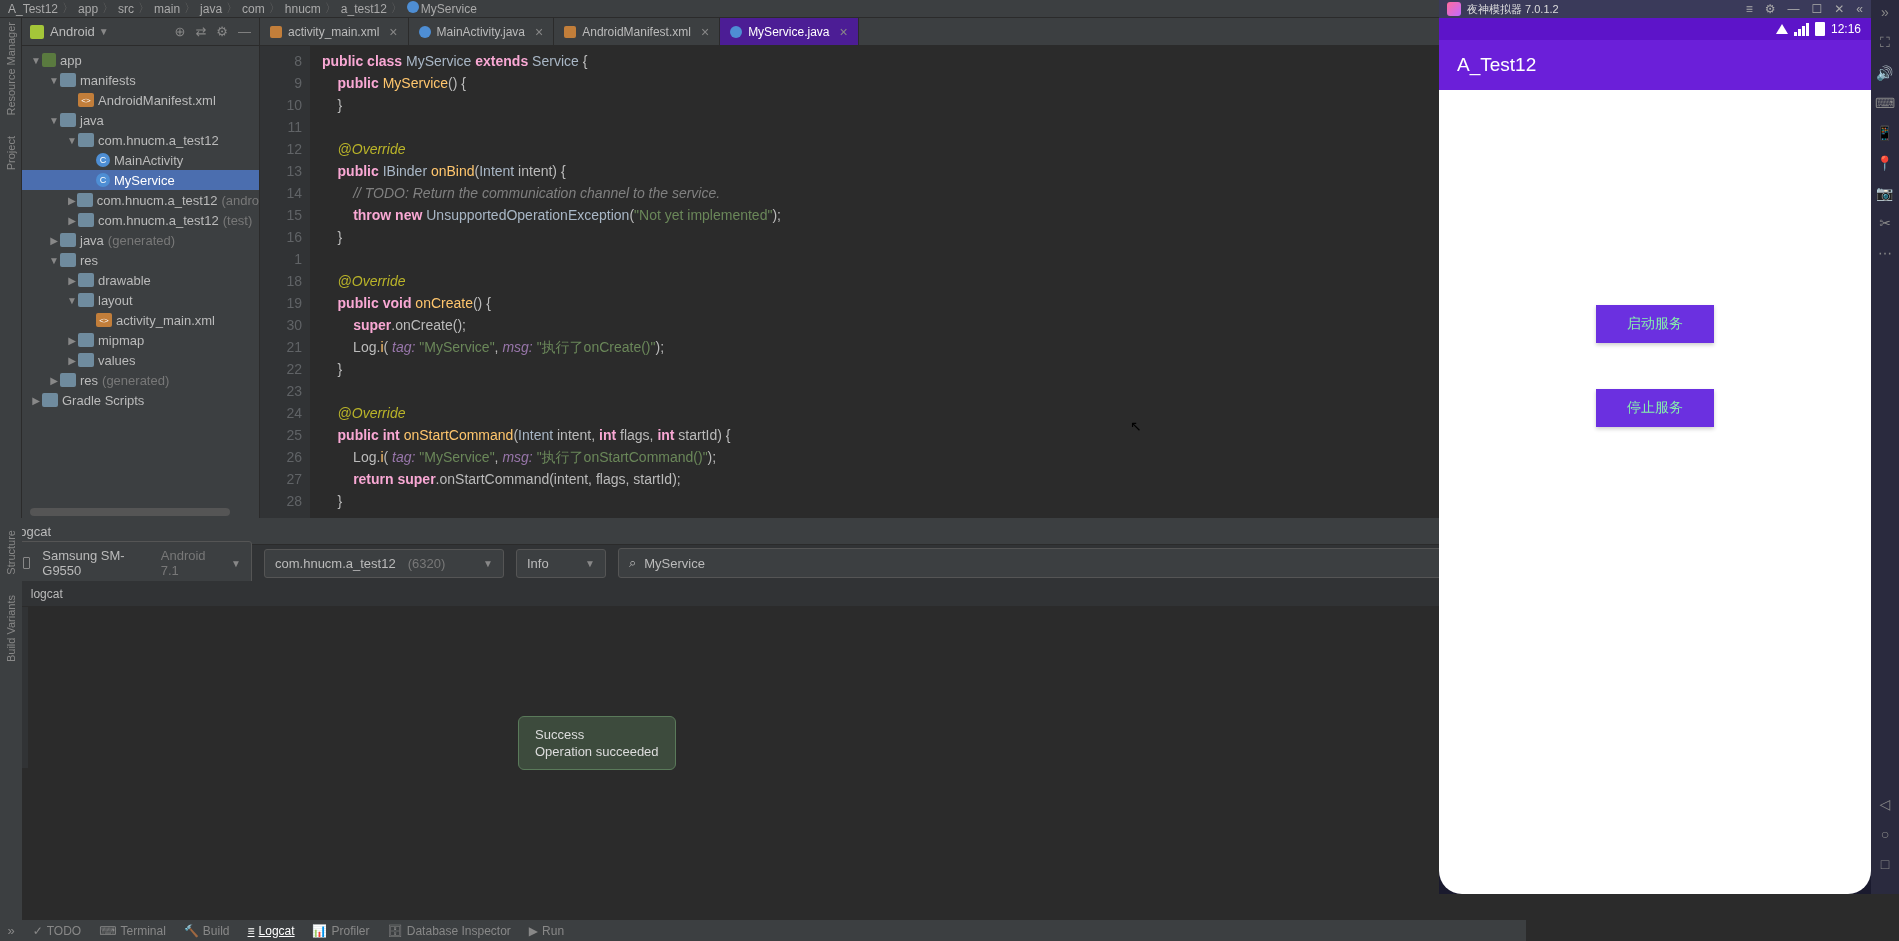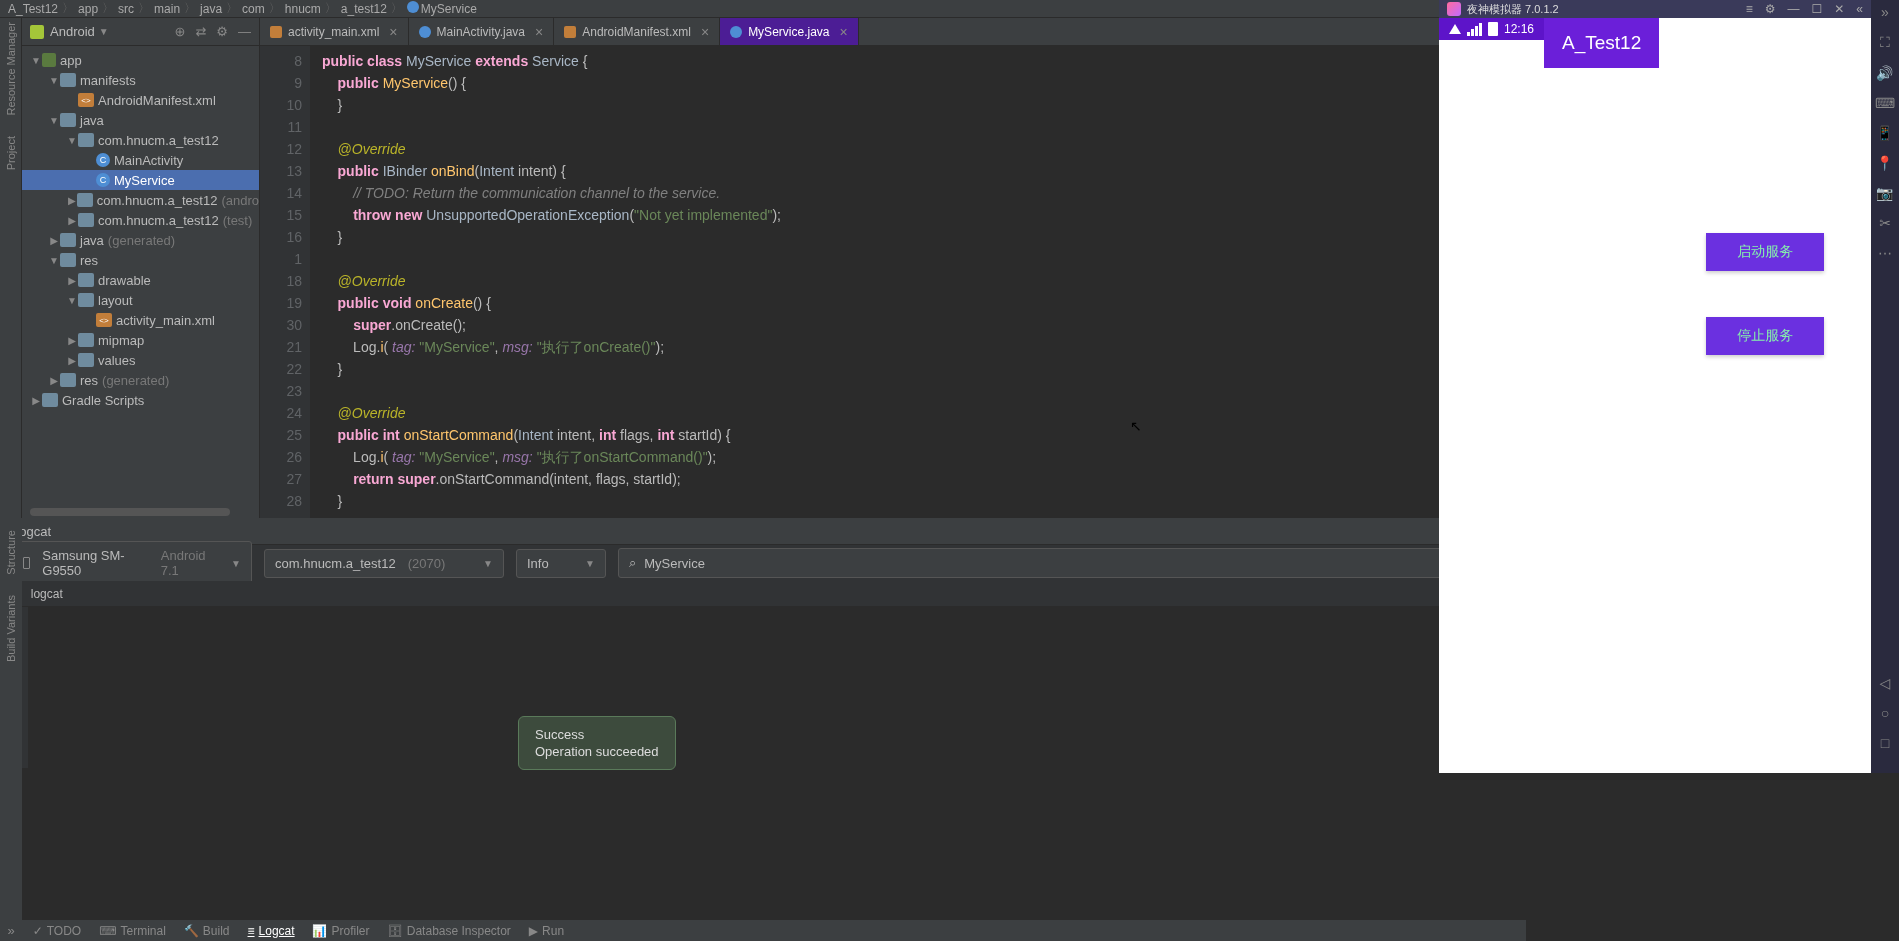--- a/index.html
+++ b/index.html
@@ -79,30 +79,30 @@
 
 
 .toast { position: absolute; left: 518px; top: 716px; background: #3d4b3d; border: 1px solid #5a7a5a; border-radius: 6px; padding: 10px 16px; font-size: 13px; color: #ddd; z-index: 50; }
 
 
 .bottom-strip { position: absolute; bottom: 0; left: 0; right: 373px; height: 22px; background: #3c3f41; display: flex; align-items: center; padding: 0 8px; gap: 18px; font-size: 12px; color: #888; border-top: 1px solid #2b2b2b; }
 .bottom-strip .btool { display: flex; align-items: center; gap: 4px; cursor: pointer; }
 .bottom-strip .btool.active { color: #fff; text-decoration: underline; }
 
 
-.emulator-window { position: absolute; top: 0; right: 0; width: 460px; height: 773px; display: flex; background: #1a1a2e; }
+.emulator-window { position: absolute; top: 0; right: 0; width: 460px; height: 894px; display: flex; background: #1a1a2e; }
 .emu-titlebar { position: absolute; top: 0; left: 0; right: 28px; height: 18px; background: #3a3a5a; display: flex; align-items: center; padding: 0 8px; font-size: 11px; color: #ddd; }
 .emu-titlebar .emu-logo { width: 14px; height: 14px; background: linear-gradient(135deg,#ff6b9d,#c06bff); border-radius: 3px; margin-right: 6px; }
 .emu-titlebar .winbtns { margin-left: auto; display: flex; gap: 12px; color: #aaa; font-size: 12px; }
 .emu-titlebar .winbtns span { cursor: pointer; }
 
 .emu-rail { width: 28px; background: #2a2a3e; position: absolute; right: 0; top: 0; bottom: 0; display: flex; flex-direction: column; align-items: center; padding-top: 4px; gap: 14px; color: #888; font-size: 14px; }
 .emu-rail span { cursor: pointer; }
 
-.emu-screen { position: absolute; top: 18px; left: 0; right: 28px; bottom: 0; background: #fff; display: flex; flex-direction: row; }
+.emu-screen { position: absolute; top: 18px; left: 0; right: 28px; bottom: 0; background: #fff; display: flex; flex-direction: column; border-radius: 23px; }
 .status-bar { height: 22px; background: #5d14c9; display: flex; align-items: center; justify-content: flex-end; padding: 0 10px; gap: 6px; color: #fff; font-size: 12px; }
 .status-bar .wifi { width: 0; height: 0; border-left: 6px solid transparent; border-right: 6px solid transparent; border-bottom: 10px solid #fff; }
 .status-bar .sig { display: flex; align-items: flex-end; gap: 1px; }
 .status-bar .sig i { width: 3px; background: #fff; display: block; }
 .status-bar .batt { width: 10px; height: 14px; background: #fff; border-radius: 1px; }
 .app-bar { height: 50px; background: #6b1fd9; display: flex; align-items: center; padding: 0 18px; color: #fff; font-size: 19px; font-weight: 500; }
 .app-body { flex: 1; display: flex; flex-direction: column; align-items: center; justify-content: flex-start; padding-top: 215px; gap: 46px; }
 .app-btn { background: #6b30e0; color: #86efac; padding: 10px 31px; border: none; font-size: 14px; box-shadow: 0 2px 4px rgba(0,0,0,.2); cursor: pointer; }
 .cursor-arrow { position: absolute; left: 1130px; top: 418px; font-size: 14px; color: #000; pointer-events: none; z-index: 100; }
 
@@ -323,21 +323,21 @@
   </div>
   <div class="logcat-toolbar">
     <div class="logcat-dropdown" style="width:240px;">
       <span style="width:8px;height:12px;border:1px solid #888;border-radius:1px;display:inline-block;"></span>
       <span>Samsung SM-G9550</span>
       <span class="dim">Android 7.1</span>
       <span class="dd-arrow">▼</span>
     </div>
     <div class="logcat-dropdown" style="width:240px;">
       <span>com.hnucm.a_test12</span>
-      <span class="dim">(2070)</span>
+      <span class="dim">(6320)</span>
       <span class="dd-arrow">▼</span>
     </div>
     <div class="logcat-dropdown" style="width:90px;">
       <span>Info</span>
       <span class="dd-arrow">▼</span>
     </div>
     <div class="logcat-search">
       <span>⌕</span>
       <input value="MyService" style="">
     </div>

